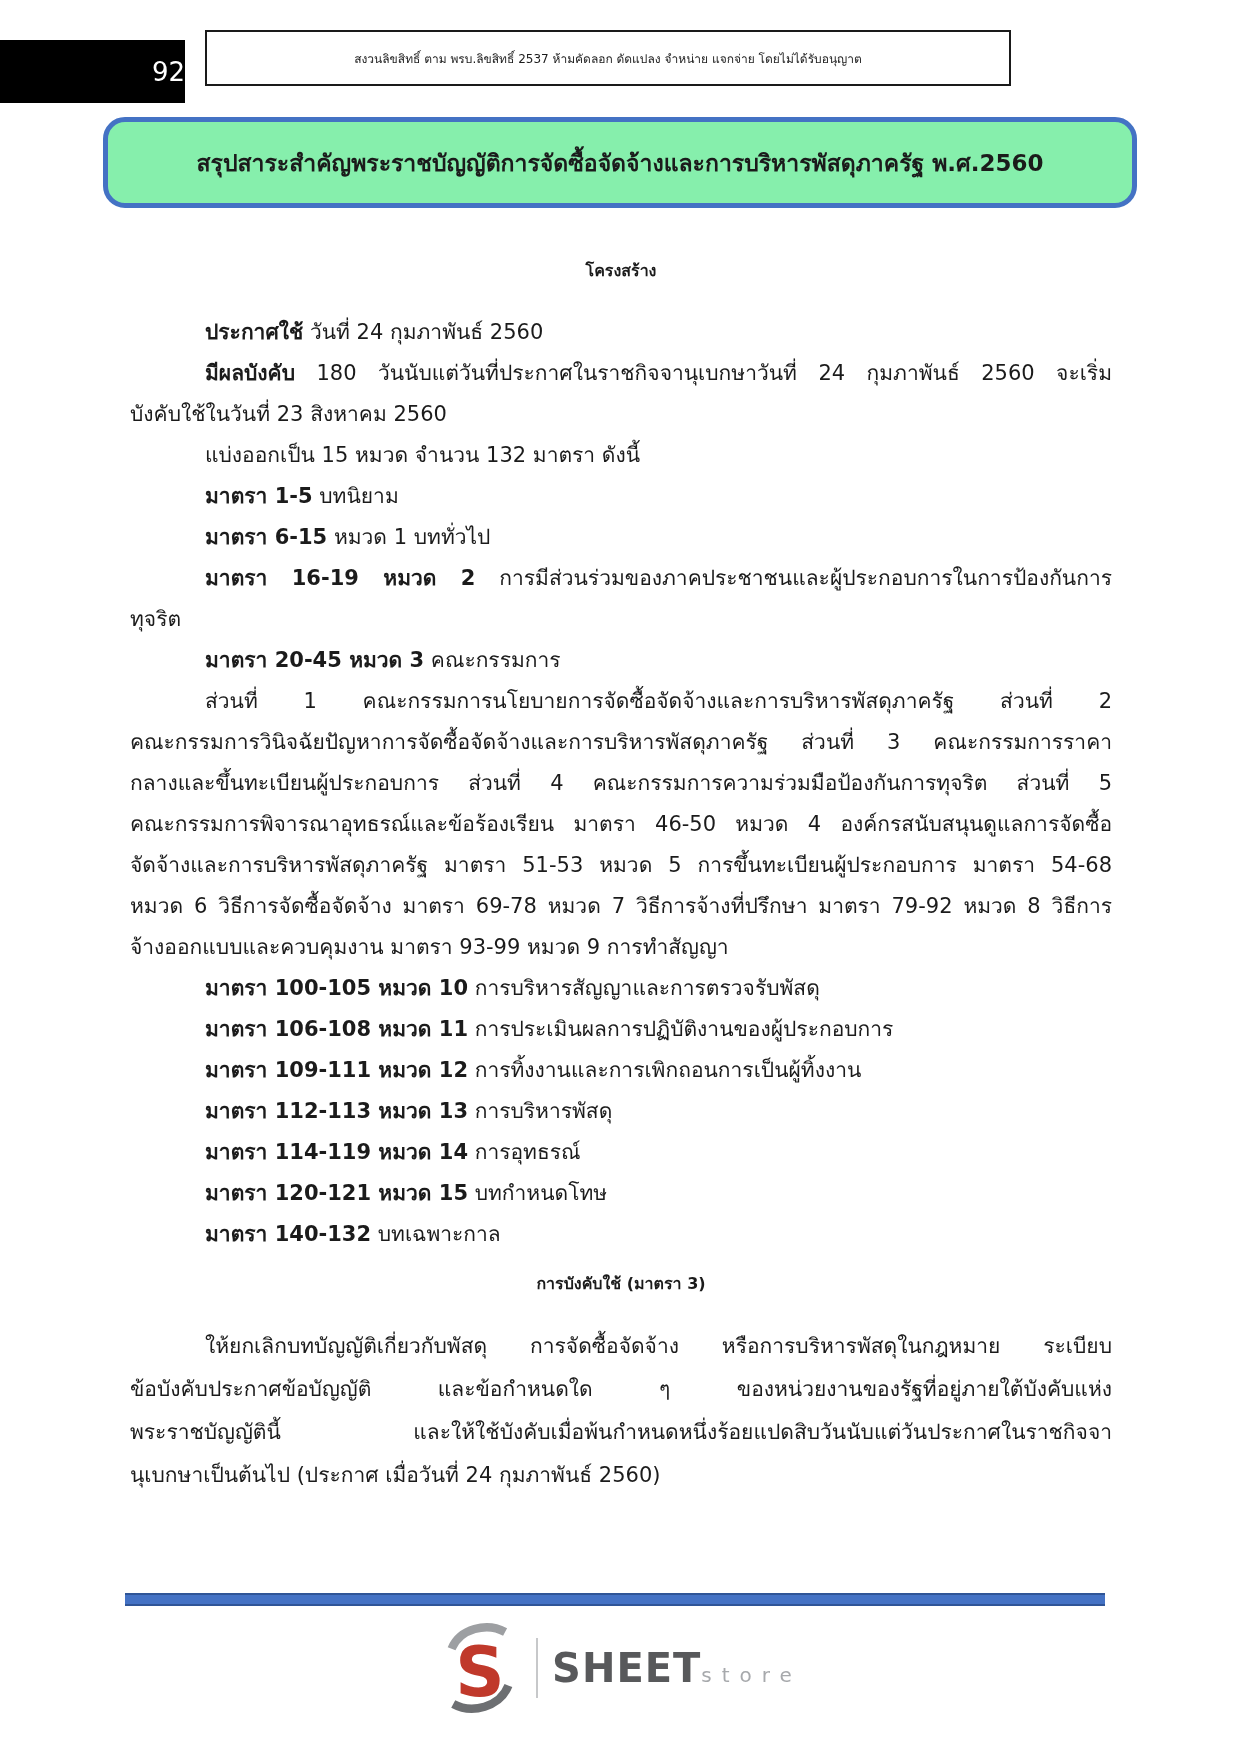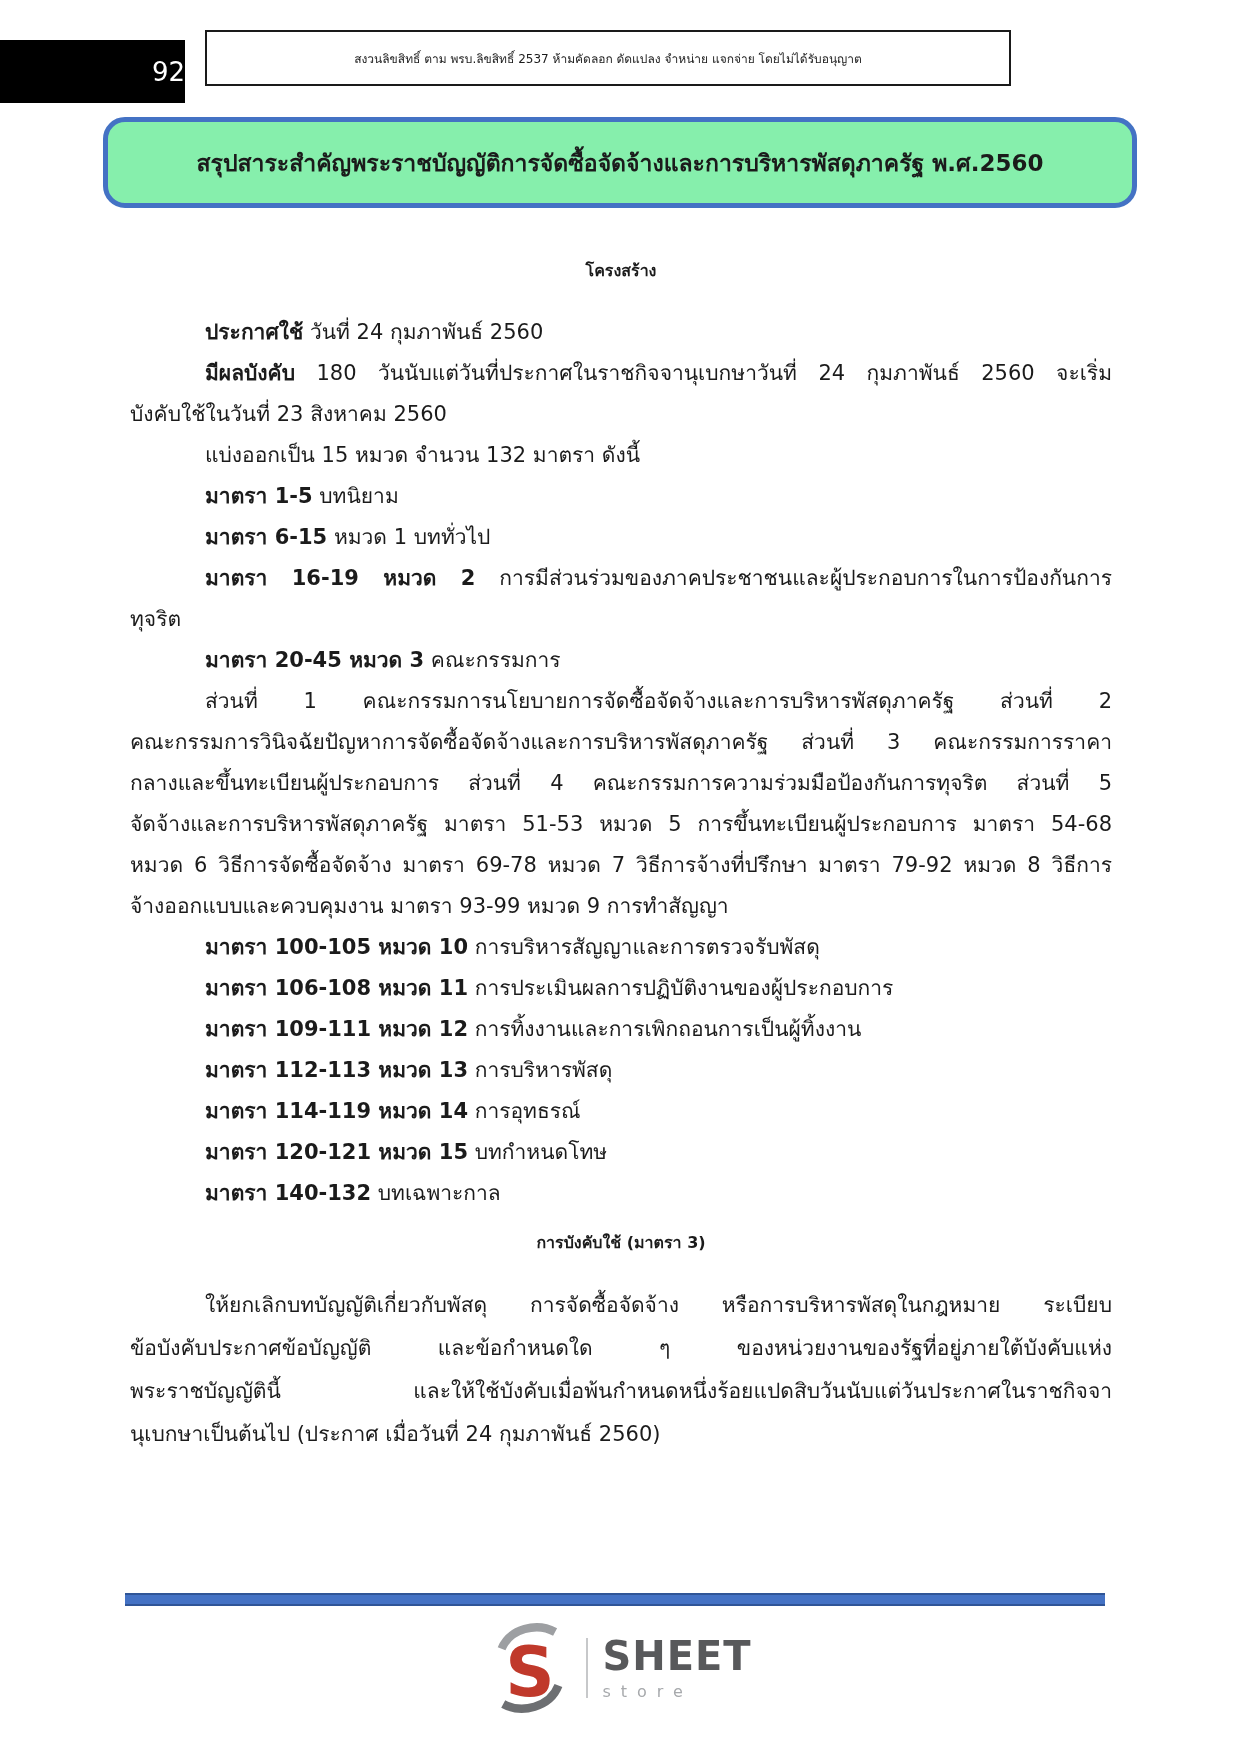--- a/index.html
+++ b/index.html
@@ -44,23 +44,23 @@
   .divider-bar{
     position:absolute;left:125px;top:1593px;width:980px;height:9px;
     background:#4472C4;border-top:2px solid #2f5597;border-bottom:2px solid #2f5597;
   }
   .logo{
     position:absolute;left:0;top:1622px;width:1240px;
     display:flex;align-items:center;justify-content:center;gap:14px;
   }
   .logo-mark{width:84px;height:92px;flex:0 0 auto;}
   .logo-sep{width:2px;height:60px;background:#c7c8ca;}
-  .logo-textcol{display:flex;flex-direction:column;line-height:1;}
+  .logo-textcol{display:flex;flex-direction:row;line-height:1;}
   .logo-brand{font-weight:bold;font-size:40px;color:#58595b;letter-spacing:1px;}
-  .logo-sub{font-size:16px;color:#a7a9ac;letter-spacing:10px;margin-top:8px;}
+  .logo-sub{font-size:20px;color:#a7a9ac;letter-spacing:10px;margin-top:17px;}
 </style>
 </head>
 <body>
 
 <div class="page">
 
   <div class="pagenum-box">
     <span>92</span>
   </div>
   <div class="copyright-box">
@@ -80,20 +80,21 @@
     <div class="line"><span>บังคับใช้ในวันที่ 23 สิงหาคม 2560</span></div>
     <div class="line indent"><span>แบ่งออกเป็น 15 หมวด จำนวน 132 มาตรา ดังนี้</span></div>
     <div class="line indent"><b>มาตรา 1-5</b><span> บทนิยาม</span></div>
     <div class="line indent"><b>มาตรา 6-15</b><span> หมวด 1 บททั่วไป</span></div>
     <div class="line indent fill"><b>มาตรา 16-19 หมวด 2</b><span> การมีส่วนร่วมของภาคประชาชนและผู้ประกอบการในการป้องกันการ</span></div>
     <div class="line"><span>ทุจริต</span></div>
     <div class="line indent"><b>มาตรา 20-45 หมวด 3</b><span> คณะกรรมการ</span></div>
     <div class="line indent fill"><span>ส่วนที่ 1 คณะกรรมการนโยบายการจัดซื้อจัดจ้างและการบริหารพัสดุภาครัฐ ส่วนที่ 2</span></div>
     <div class="line fill"><span>คณะกรรมการวินิจฉัยปัญหาการจัดซื้อจัดจ้างและการบริหารพัสดุภาครัฐ ส่วนที่ 3 คณะกรรมการราคา</span></div>
     <div class="line fill"><span>กลางและขึ้นทะเบียนผู้ประกอบการ ส่วนที่ 4 คณะกรรมการความร่วมมือป้องกันการทุจริต ส่วนที่ 5</span></div>
+    <div class="line fill"><span>คณะกรรมการพิจารณาอุทธรณ์และข้อร้องเรียน มาตรา 46-50 หมวด 4 องค์กรสนับสนุนดูแลการจัดซื้อ</span></div>
     <div class="line fill"><span>จัดจ้างและการบริหารพัสดุภาครัฐ มาตรา 51-53 หมวด 5 การขึ้นทะเบียนผู้ประกอบการ มาตรา 54-68</span></div>
     <div class="line fill"><span>หมวด 6 วิธีการจัดซื้อจัดจ้าง มาตรา 69-78 หมวด 7 วิธีการจ้างที่ปรึกษา มาตรา 79-92 หมวด 8 วิธีการ</span></div>
     <div class="line"><span>จ้างออกแบบและควบคุมงาน มาตรา 93-99 หมวด 9 การทำสัญญา</span></div>
     <div class="line indent"><b>มาตรา 100-105 หมวด 10</b><span> การบริหารสัญญาและการตรวจรับพัสดุ</span></div>
     <div class="line indent"><b>มาตรา 106-108 หมวด 11</b><span> การประเมินผลการปฏิบัติงานของผู้ประกอบการ</span></div>
     <div class="line indent"><b>มาตรา 109-111 หมวด 12</b><span> การทิ้งงานและการเพิกถอนการเป็นผู้ทิ้งงาน</span></div>
     <div class="line indent"><b>มาตรา 112-113 หมวด 13</b><span> การบริหารพัสดุ</span></div>
     <div class="line indent"><b>มาตรา 114-119 หมวด 14</b><span> การอุทธรณ์</span></div>
     <div class="line indent"><b>มาตรา 120-121 หมวด 15</b><span> บทกำหนดโทษ</span></div>
     <div class="line indent"><b>มาตรา 140-132</b><span> บทเฉพาะกาล</span></div>

